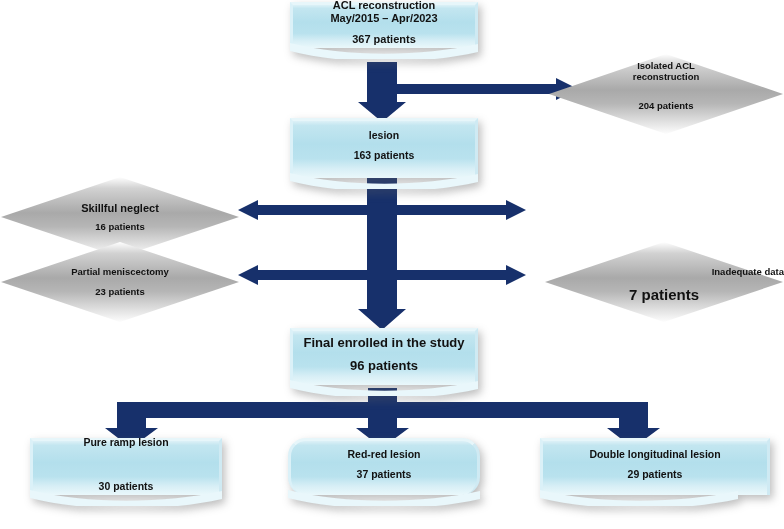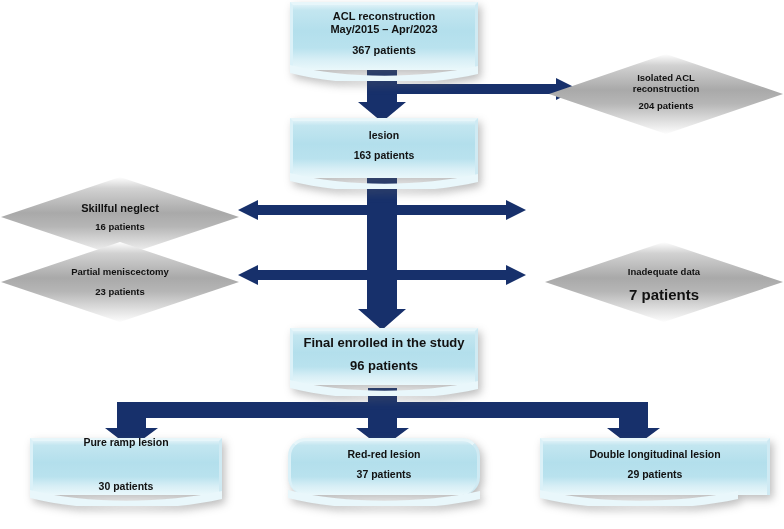--- a/index.html
+++ b/index.html
@@ -147,21 +147,21 @@
           <stop offset="0%" stop-color="#ffffff"></stop>
           <stop offset="14%" stop-color="#d2d2d2"></stop>
           <stop offset="45%" stop-color="#a9a9a9"></stop>
           <stop offset="62%" stop-color="#b6b6b6"></stop>
           <stop offset="86%" stop-color="#e3e3e3"></stop>
           <stop offset="100%" stop-color="#fdfdfd"></stop>
         </linearGradient>
       </defs>
       <polygon points="118,1 235,41 118,81 1,41" fill="url(#g1)"></polygon>
     </svg>
-    <div class="dlabel" style="top:20px; font-size:9.5px;">
+    <div class="dlabel" style="top:8px; font-size:9.5px;">
       <span>Isolated ACL</span><br>
       <span>reconstruction</span>
     </div>
     <div class="dcount" style="top:47px; font-size:9.5px;">204 patients</div>
   </div>
 
   <div class="dia" style="left:0px; top:176px; width:240px; height:82px;">
     <svg width="240" height="82" viewBox="0 0 240 82">
       <defs>
         <linearGradient id="g2" x1="0" y1="0" x2="0" y2="1">
@@ -205,25 +205,25 @@
           <stop offset="0%" stop-color="#ffffff"></stop>
           <stop offset="14%" stop-color="#d2d2d2"></stop>
           <stop offset="45%" stop-color="#a9a9a9"></stop>
           <stop offset="62%" stop-color="#b6b6b6"></stop>
           <stop offset="86%" stop-color="#e3e3e3"></stop>
           <stop offset="100%" stop-color="#fdfdfd"></stop>
         </linearGradient>
       </defs>
       <polygon points="120,1 239,41 120,81 1,41" fill="url(#g5)"></polygon>
     </svg>
-    <div class="dlabel" style="top:26px; font-size:9.5px;">Inadequate data</div>
+    <div class="dlabel" style="top:26px; font-size:9.5px;text-align:right;">Inadequate data</div>
     <div class="dcount" style="top:45px; font-size:15px;">7 patients</div>
   </div>
 
-  <div class="fbox" style="left:290px; top:2px; width:188px; height:68px; font-size:11px;">
+  <div class="fbox" style="left:290px; top:2px; width:188px; height:46px; font-size:11px;">
     <span class="line1">ACL reconstruction</span>
     <span class="line2">May/2015 – Apr/2023</span>
     <span class="line3">367 patients</span>
     <svg class="wave" viewBox="0 0 188 16" preserveAspectRatio="none">
       <path d="M0,0 C55,14 130,14 188,1 L188,9 C130,22 55,22 0,8 Z" fill="#e9f7fb"></path>
     </svg>
   </div>
 
   <div class="fbox" style="left:290px; top:118px; width:188px; height:60px; font-size:10.5px;">
     <span class="line2 tight">lesion</span>

